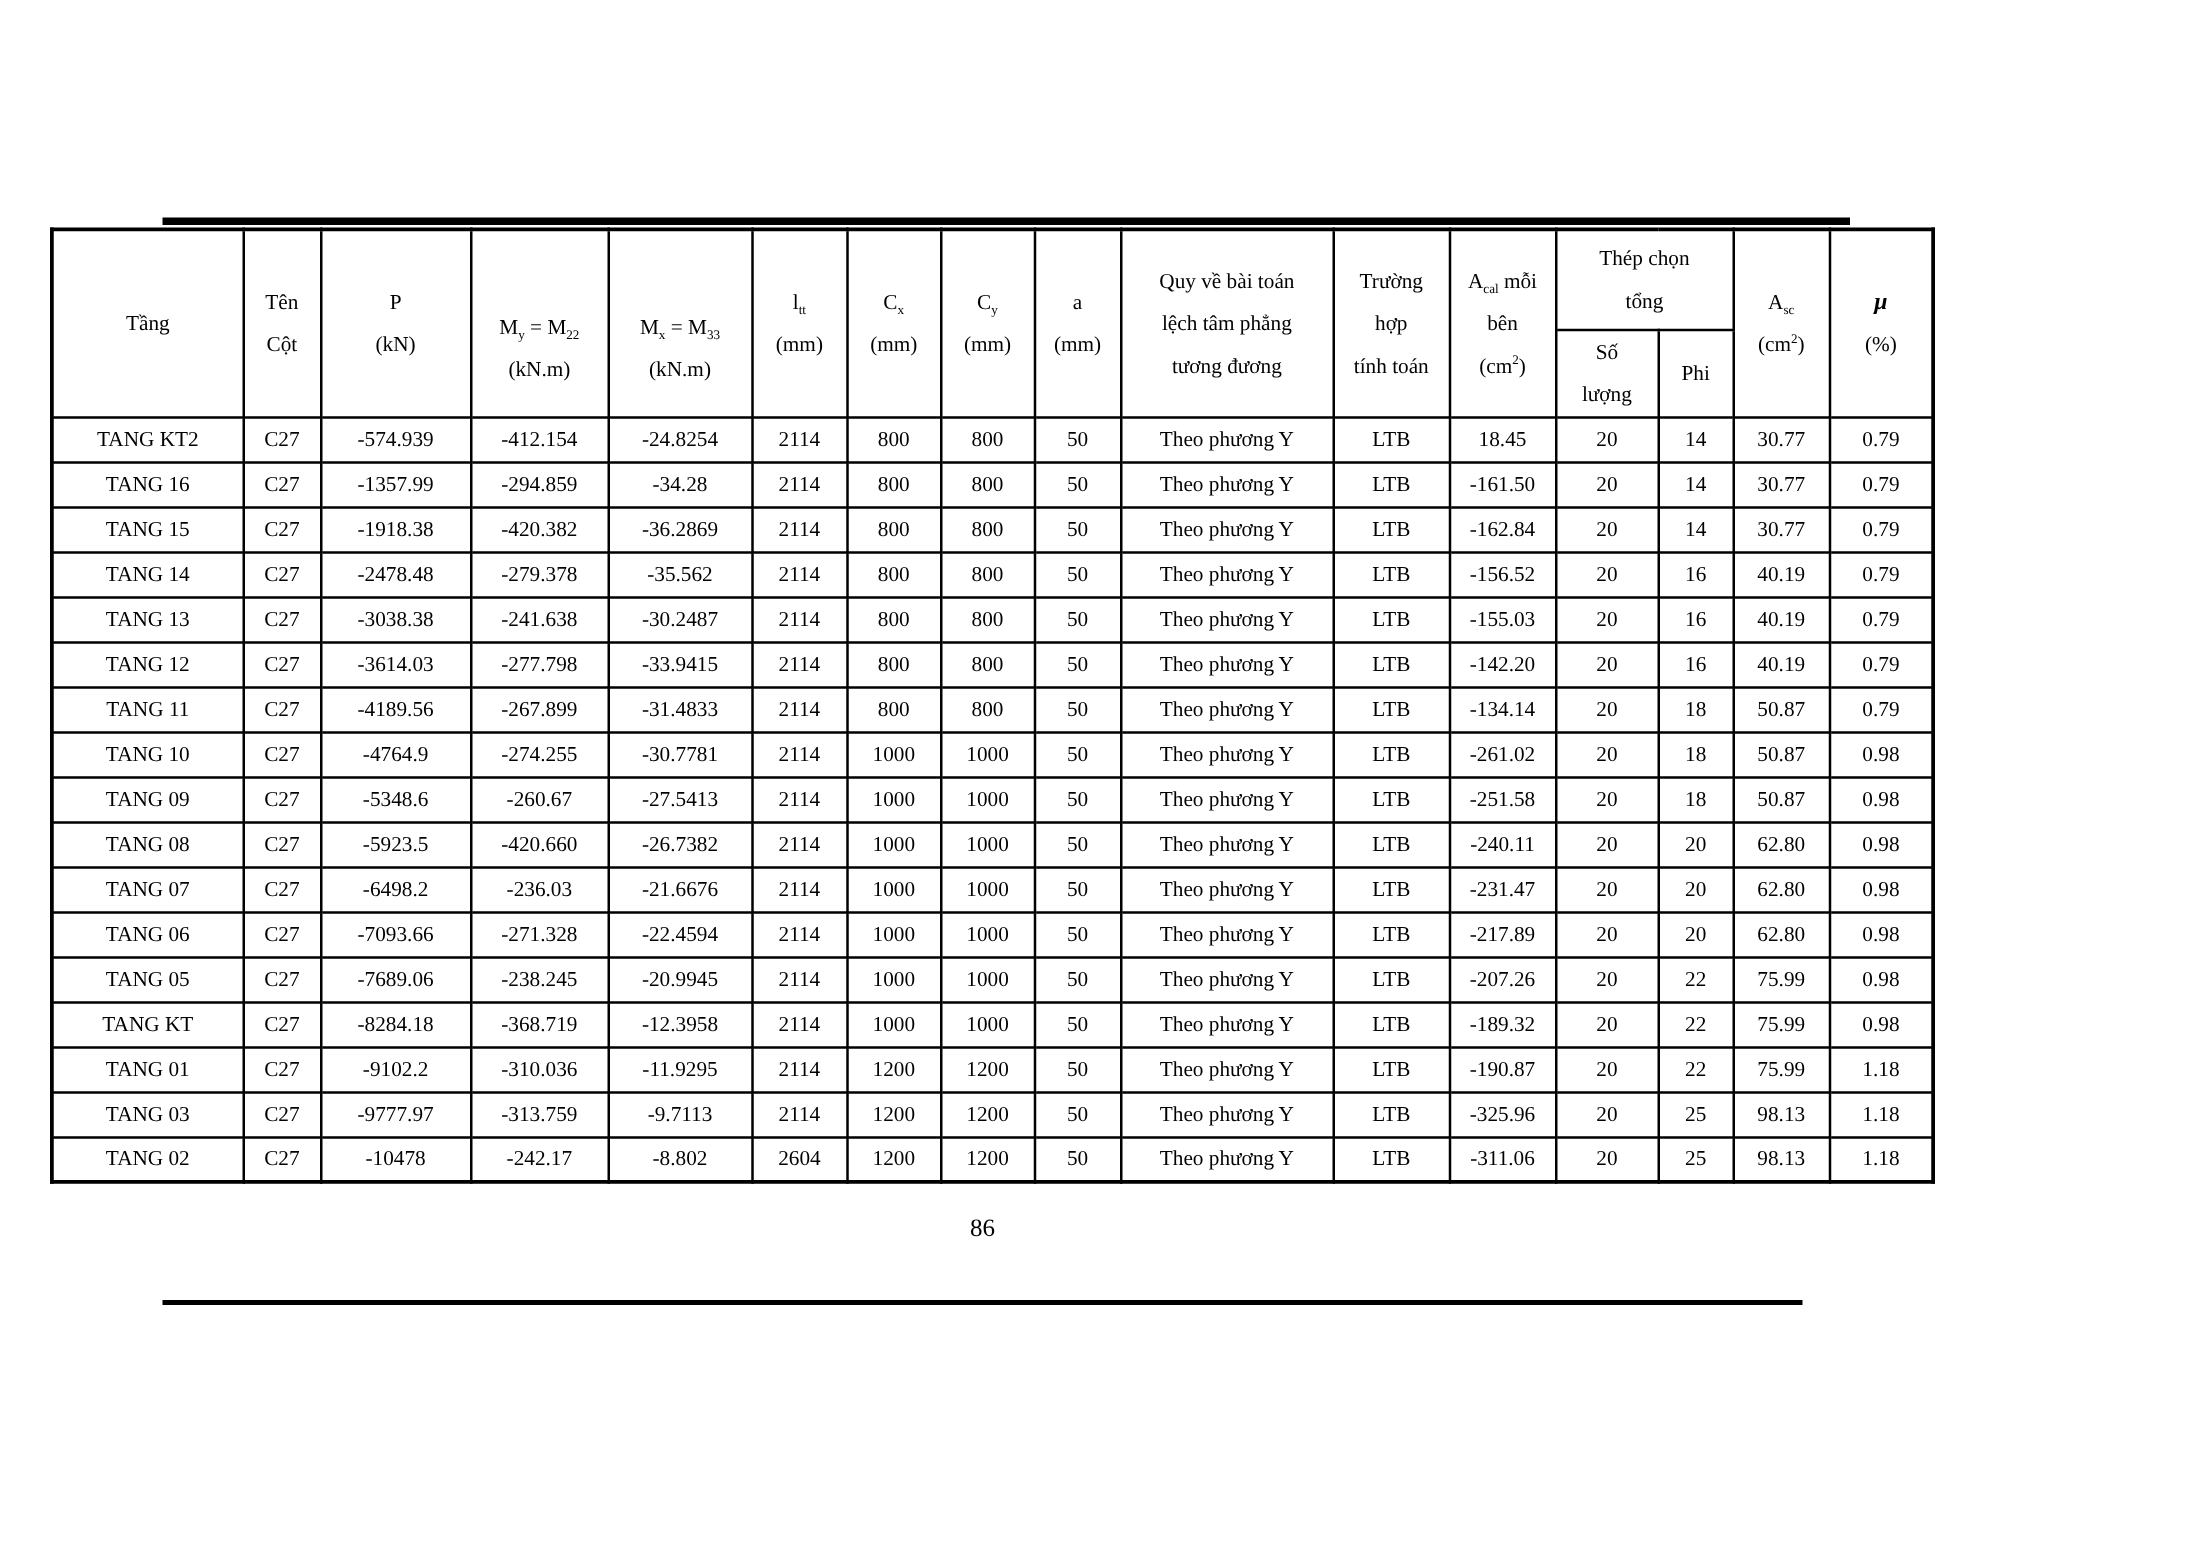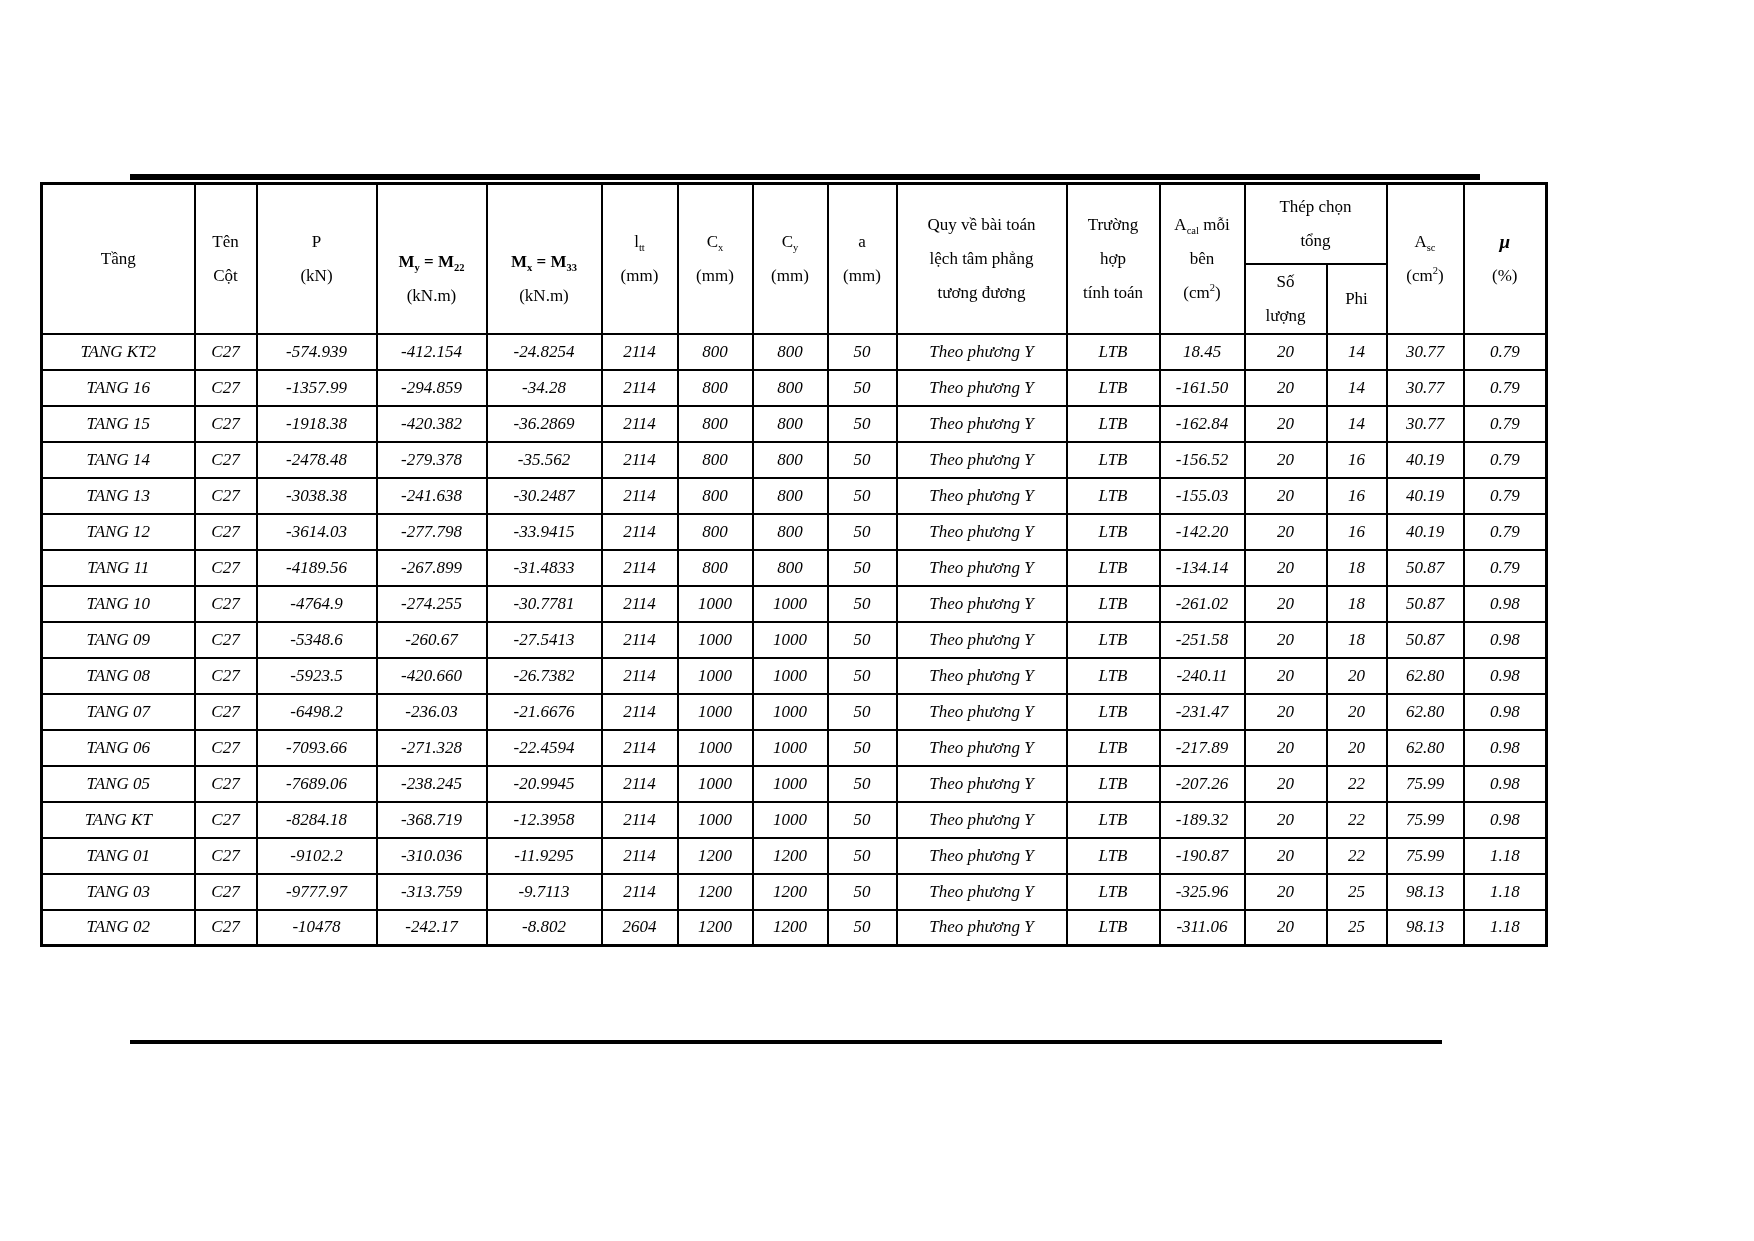--- a/index.html
+++ b/index.html
@@ -40,24 +40,24 @@
     padding: 0 2px;
     font-size: 17px;
     font-weight: normal;
     color: #000;
     overflow: hidden;
     white-space: nowrap;
   }
   thead tr.h1 { height: 80px; }
   thead tr.h2 { height: 68px; }
   thead th { font-size: 17.5px; line-height: 34px; }
-  tbody tr { height: 36px; font-style: italic; }
+  tbody tr { height: 36px; }
   sub { font-size: 0.62em; line-height: 0; }
   sup { font-size: 0.62em; line-height: 0; }
-  .bold { font-weight: bold; margin-top: 40px; }
+  .bold { font-weight: normal; margin-top: 40px; }
   .mu-sym { font-weight: bold; font-style: italic; font-size: 19px; }
   .page-number {
     position: absolute;
     left: 130px; top: 972px;
     width: 1312px;
     text-align: center;
     font-size: 20px;
   }
 </style>
 </head>
@@ -460,16 +460,17 @@
           <td>LTB</td>
           <td>-311.06</td>
           <td>20</td>
           <td>25</td>
           <td>98.13</td>
           <td>1.18</td>
         </tr>
       </tbody>
   </table>
 
+  <div class="page-number">86</div>
 
   <div class="rule-bottom"></div>
 
 </div>
 
 </body></html>

